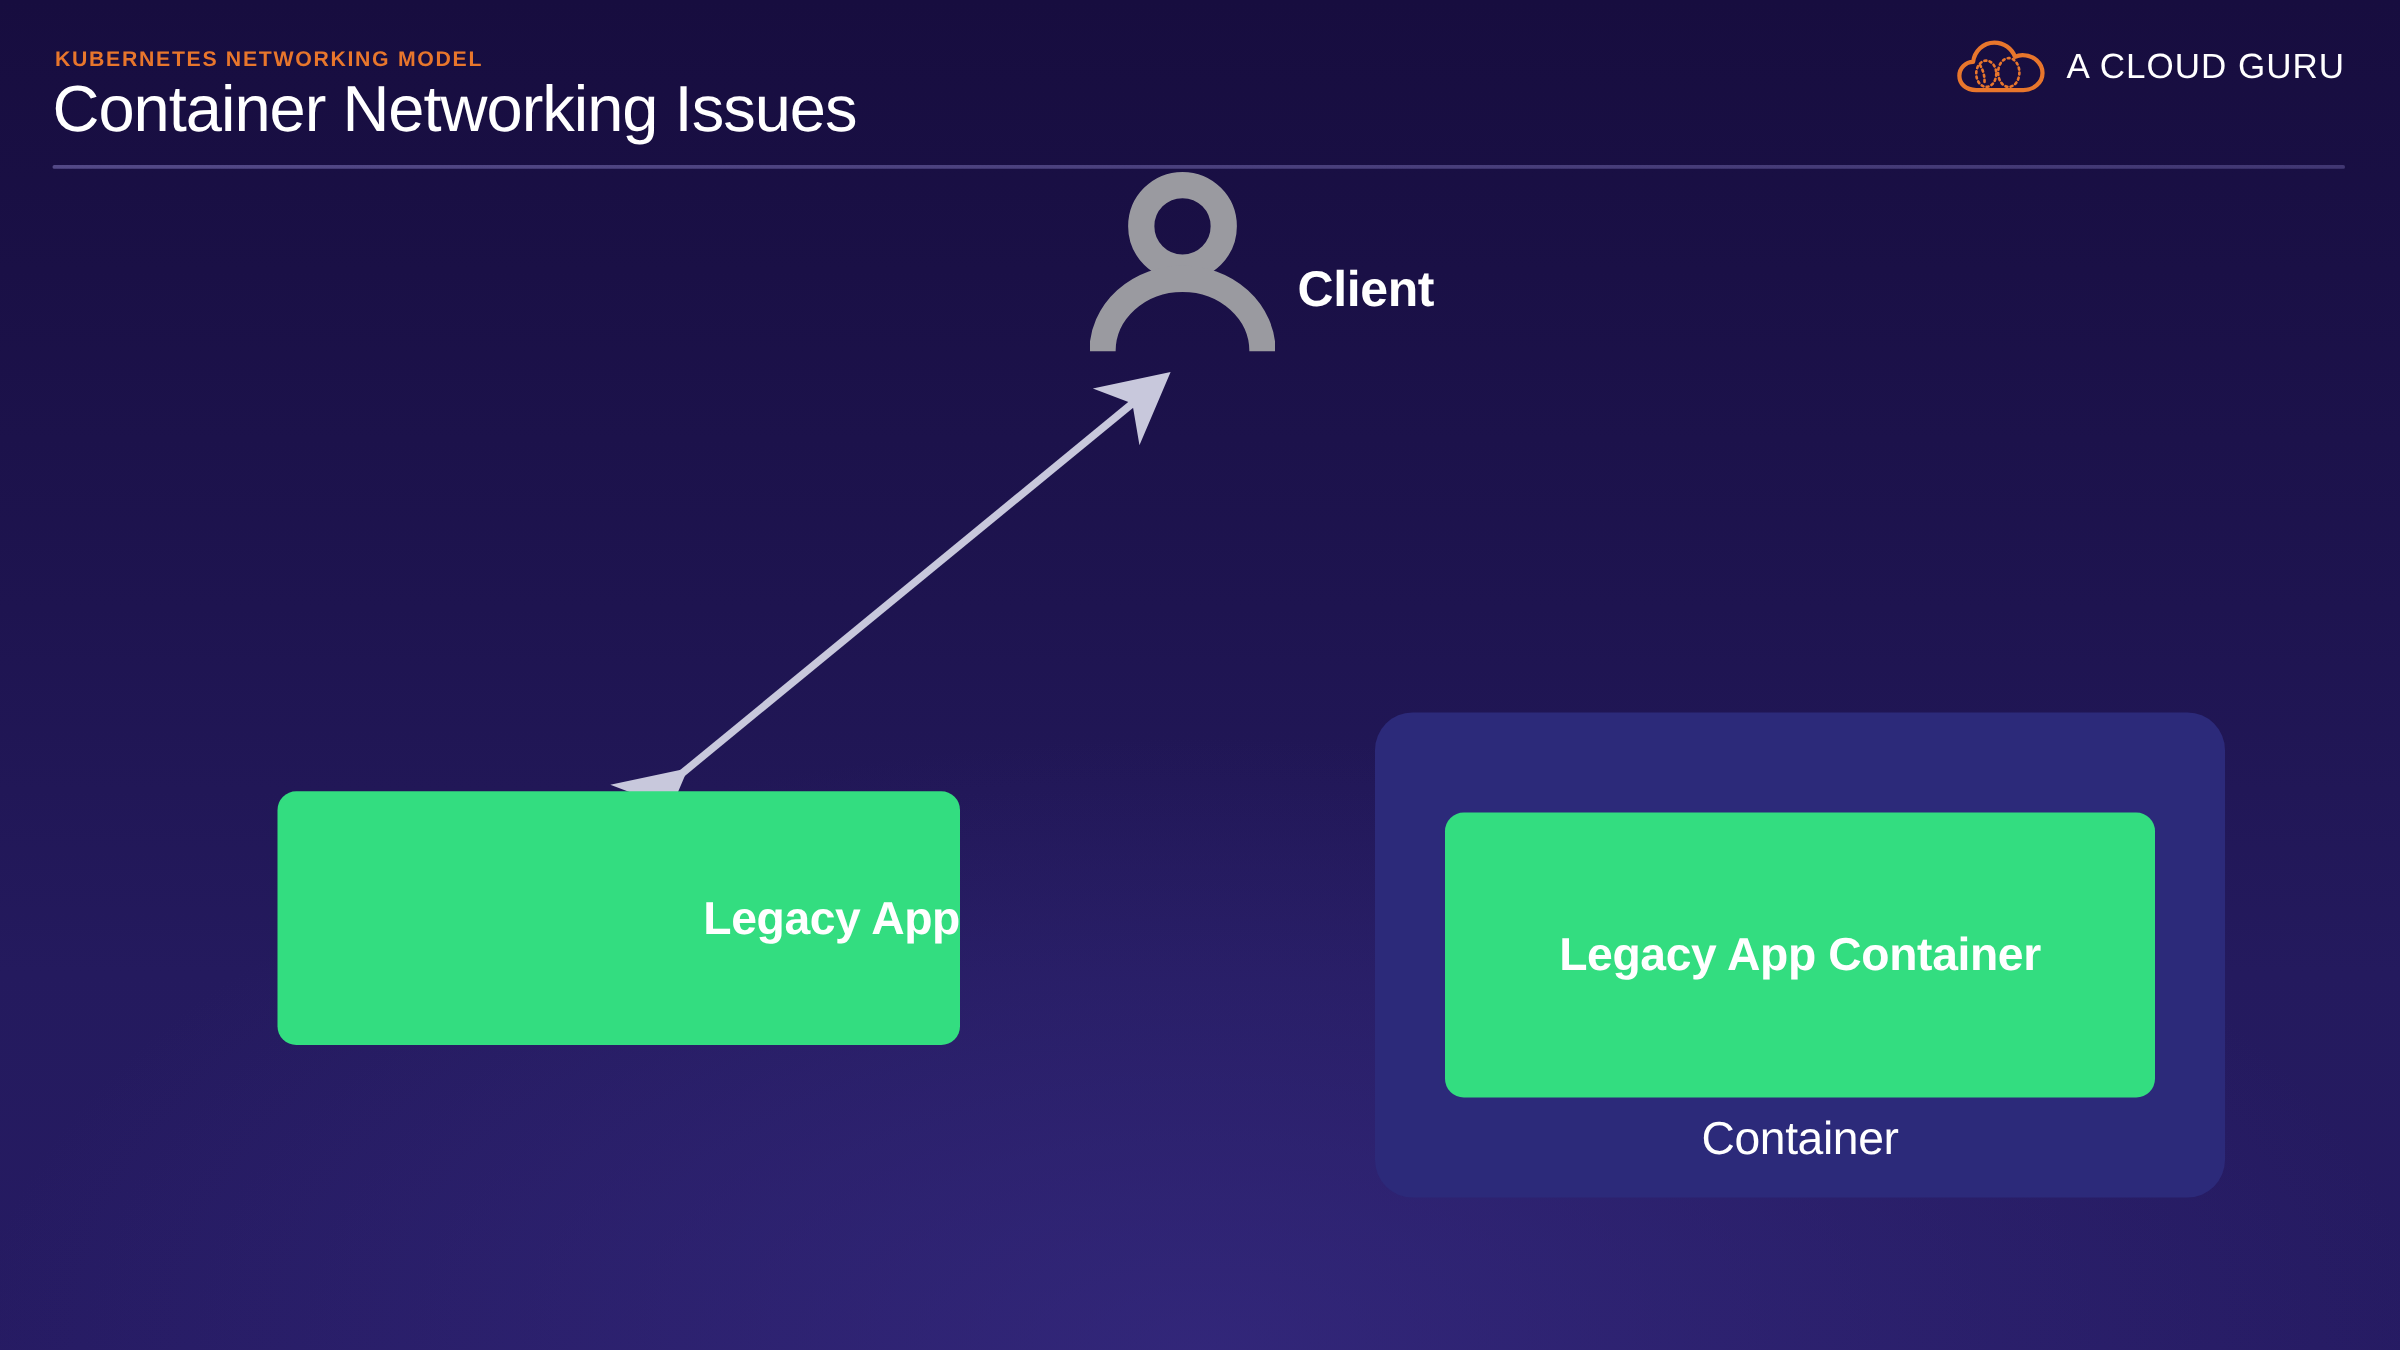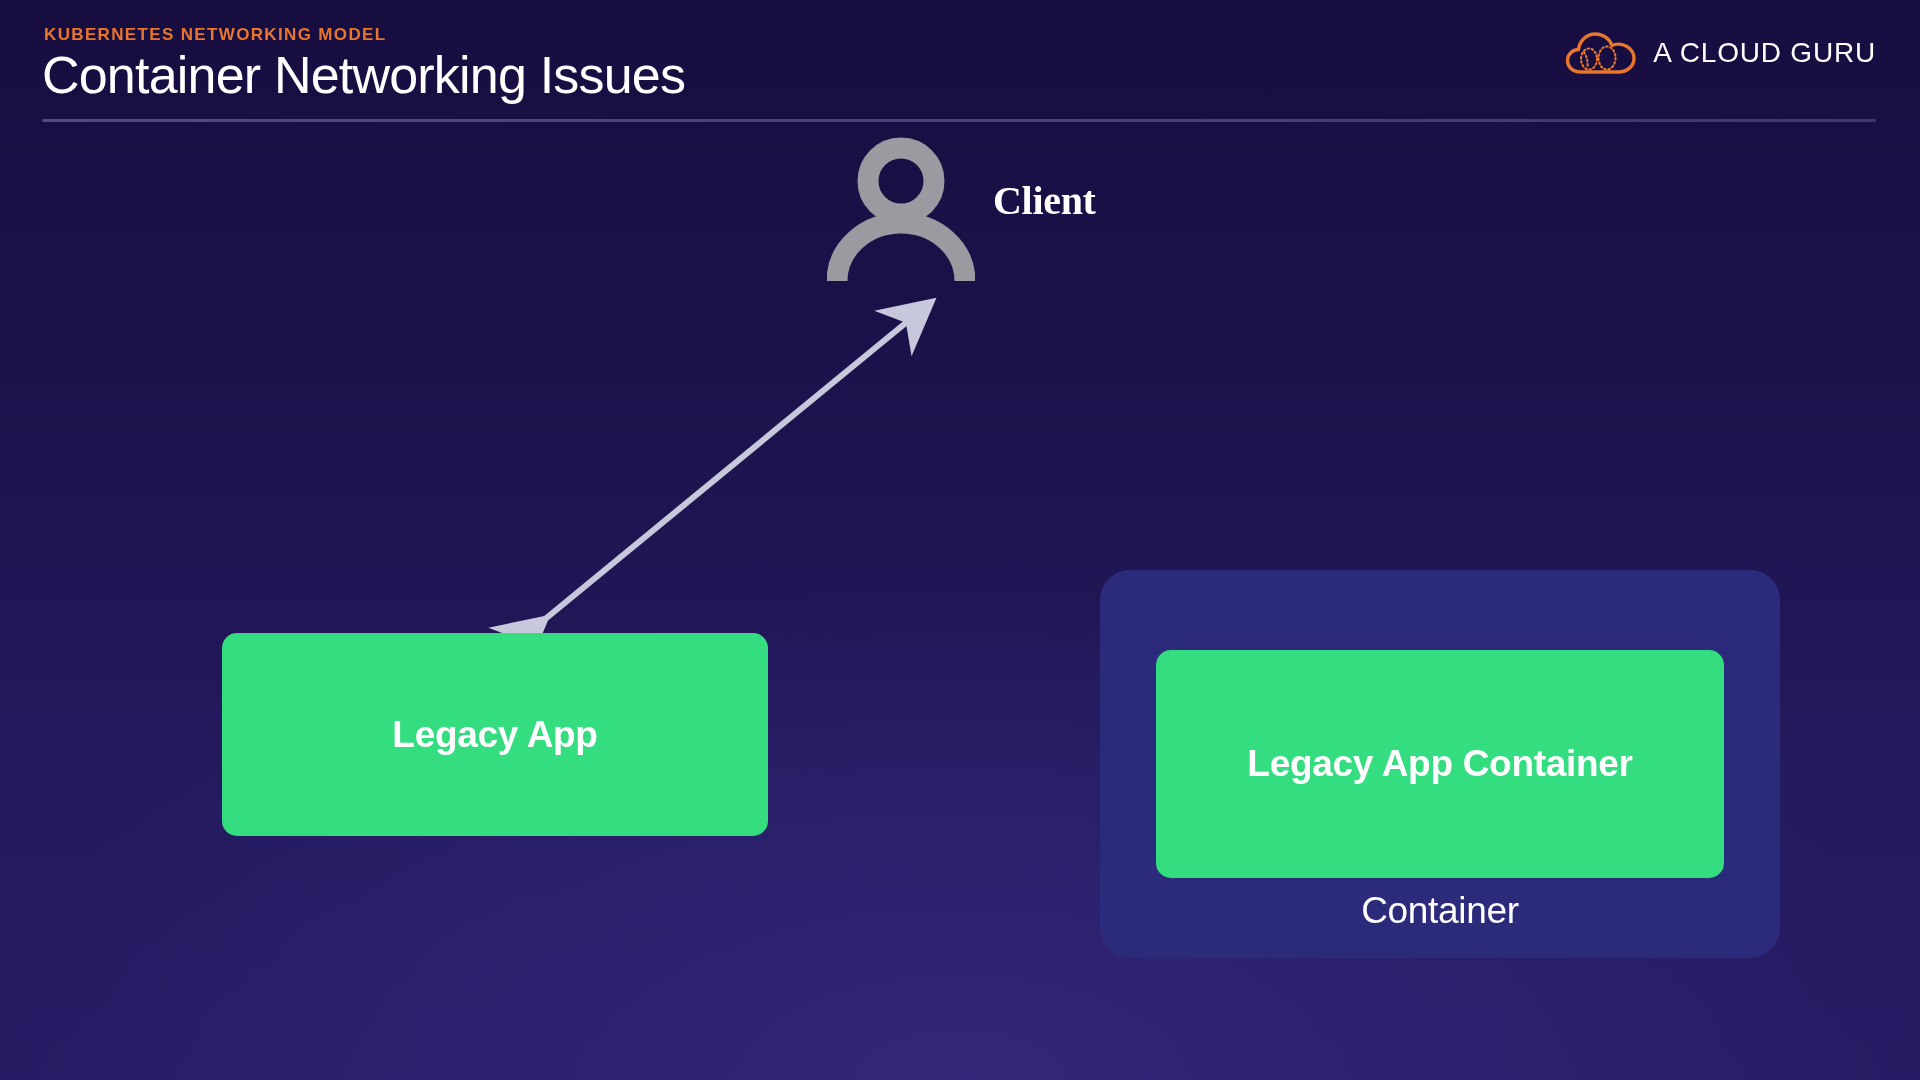--- a/index.html
+++ b/index.html
@@ -14,21 +14,21 @@
     overflow: hidden;
     font-family: "Liberation Sans", sans-serif;
     background:
       radial-gradient(ellipse 1400px 700px at 50% 100%, rgba(60,48,140,0.55) 0%, rgba(42,30,105,0.0) 70%),
       linear-gradient(180deg, #170d3f 0%, #1a1046 20%, #1e1450 45%, #241a5e 72%, #261b63 100%);
   }
 
   
   .header {
     position: absolute;
-    left: 0; top: 3px;
+    left: 0; top: 16px;
     width: 1728px;
     height: 118px;
   }
   .eyebrow {
     position: absolute;
     left: 44px; top: 22px;
     font-size: 17px;
     font-weight: bold;
     letter-spacing: 1.35px;
     color: #e8762c;
@@ -65,24 +65,23 @@
     font-size: 28px;
     font-weight: normal;
     letter-spacing: 0.8px;
     color: #ffffff;
     white-space: nowrap;
   }
 
   
   .actor {
     position: absolute;
-    left: 827px; top: 135px;
-    display: flex;
-    align-items: flex-start;
-    font-family: Liberation Serif, serif;
+    left: 872px; top: 135px;
+    display: flex;
+    align-items: center;
   }
   .actor-icon { width: 148px; height: 152px; display: block; }
   .actor-label {
     margin-left: 18px;
     margin-top: 42px;
     font-size: 40px;
     font-weight: bold;
     color: #ffffff;
     letter-spacing: -0.3px;
     white-space: nowrap;
@@ -98,21 +97,21 @@
 
   
   .app-box {
     position: absolute;
     left: 222px; top: 633px;
     width: 546px; height: 203px;
     background: #33dd80;
     border-radius: 15px;
     display: flex;
     align-items: center;
-    justify-content: center;
+    justify-content: flex-end;
   }
   .app-box-label {
     font-size: 37px;
     font-weight: bold;
     color: #ffffff;
     letter-spacing: -0.3px;
     white-space: nowrap;
   }
 
   .container-panel {

